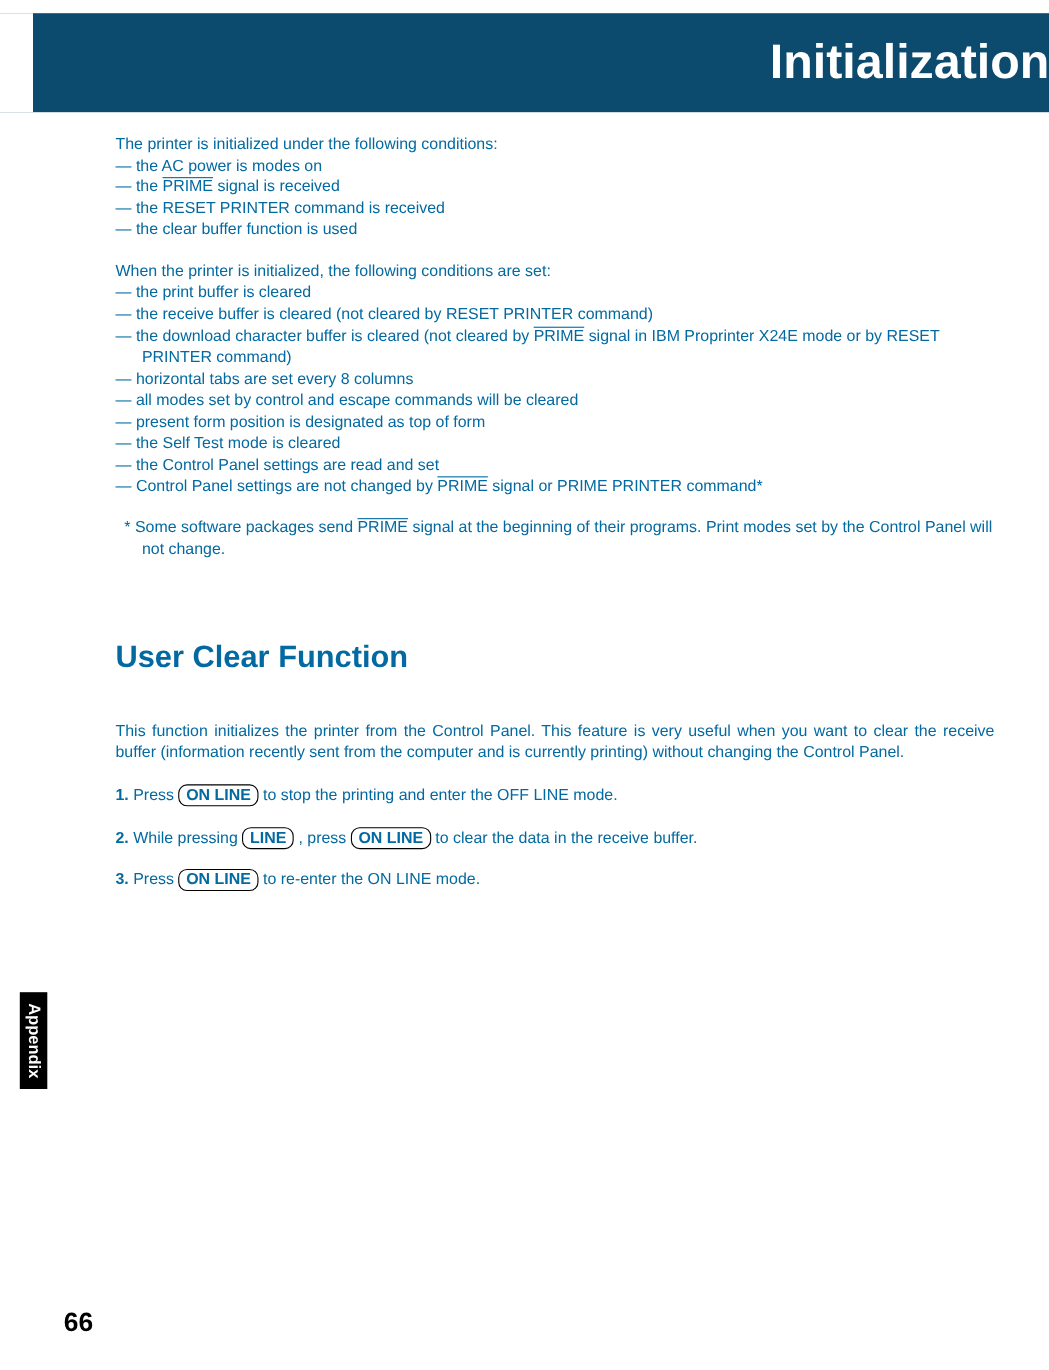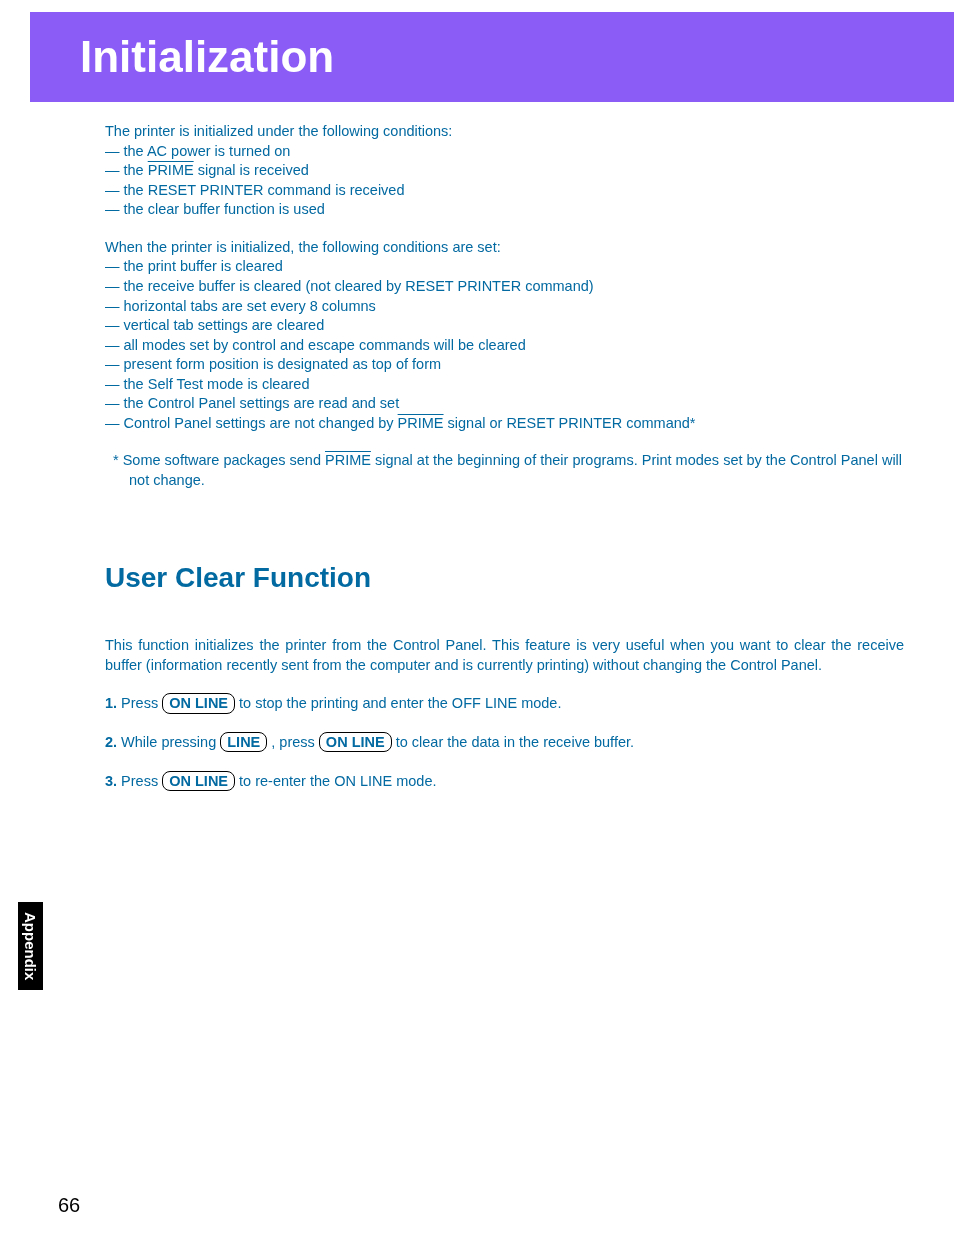--- a/index.html
+++ b/index.html
@@ -4,25 +4,26 @@
 <style>
   * { margin: 0; padding: 0; box-sizing: border-box; }
   body {
     width: 954px;
     height: 1245px;
     font-family: Arial, Helvetica, sans-serif;
     background: #fff;
     position: relative;
   }
   .header-bar {
-    background: #8b5cf6;
+    background: #0c4a6e;
     color: #fff;
     padding: 20px 0 20px 50px;
     border-left: 30px solid #fff;
     margin-top: 12px;
+    text-align: right;
   }
   .header-bar h1 {
     font-size: 44px;
     font-weight: bold;
   }
   .content {
     padding: 20px 50px 0 105px;
     font-size: 14.5px;
     line-height: 1.35;
     color: #0369a1;
@@ -80,55 +81,57 @@
     color: #fff;
     writing-mode: vertical-rl;
     padding: 10px 4px;
     font-weight: bold;
     font-size: 15px;
   }
   .page-num {
     position: absolute;
     left: 58px;
     bottom: 28px;
-    font-size: 20px;
-    font-weight: normal;
+    font-size: 24px;
+    font-weight: bold;
   }
 </style>
 </head>
 <body>
 
 <div class="header-bar">
   <h1>Initialization</h1>
 </div>
 
 <div class="content">
 
   <p class="intro-line">The printer is initialized under the following conditions:</p>
   <ul class="dash-list">
-    <li>the AC power is turned on</li>
+    <li>the AC power is modes on</li>
     <li>
       <span>the </span><span class="overline">PRIME</span><span> signal is received</span>
     </li>
     <li>the RESET PRINTER command is received</li>
     <li>the clear buffer function is used</li>
   </ul>
 
   <p class="intro-line section-gap">When the printer is initialized, the following conditions are set:</p>
   <ul class="dash-list">
     <li>the print buffer is cleared</li>
     <li>the receive buffer is cleared (not cleared by RESET PRINTER command)</li>
+    <li>
+      <span>the download character buffer is cleared (not cleared by </span><span class="overline">PRIME</span><span> signal in IBM Proprinter X24E mode or by RESET PRINTER command)</span>
+    </li>
     <li>horizontal tabs are set every 8 columns</li>
-    <li>vertical tab settings are cleared</li>
     <li>all modes set by control and escape commands will be cleared</li>
     <li>present form position is designated as top of form</li>
     <li>the Self Test mode is cleared</li>
     <li>the Control Panel settings are read and set</li>
     <li>
-      <span>Control Panel settings are not changed by </span><span class="overline">PRIME</span><span> signal or RESET PRINTER command*</span>
+      <span>Control Panel settings are not changed by </span><span class="overline">PRIME</span><span> signal or PRIME PRINTER command*</span>
     </li>
   </ul>
 
   <p class="asterisk-note">
     <span>* </span><span>Some software packages send </span><span class="overline">PRIME</span><span> signal at the beginning of their programs. Print modes set by the Control Panel will not change.</span>
   </p>
 
   <h2 class="subheading">User Clear Function</h2>
   <p class="para">This function initializes the printer from the Control Panel. This feature is very useful when you want to clear the receive buffer (information recently sent from the computer and is currently printing) without changing the Control Panel.</p>
 

